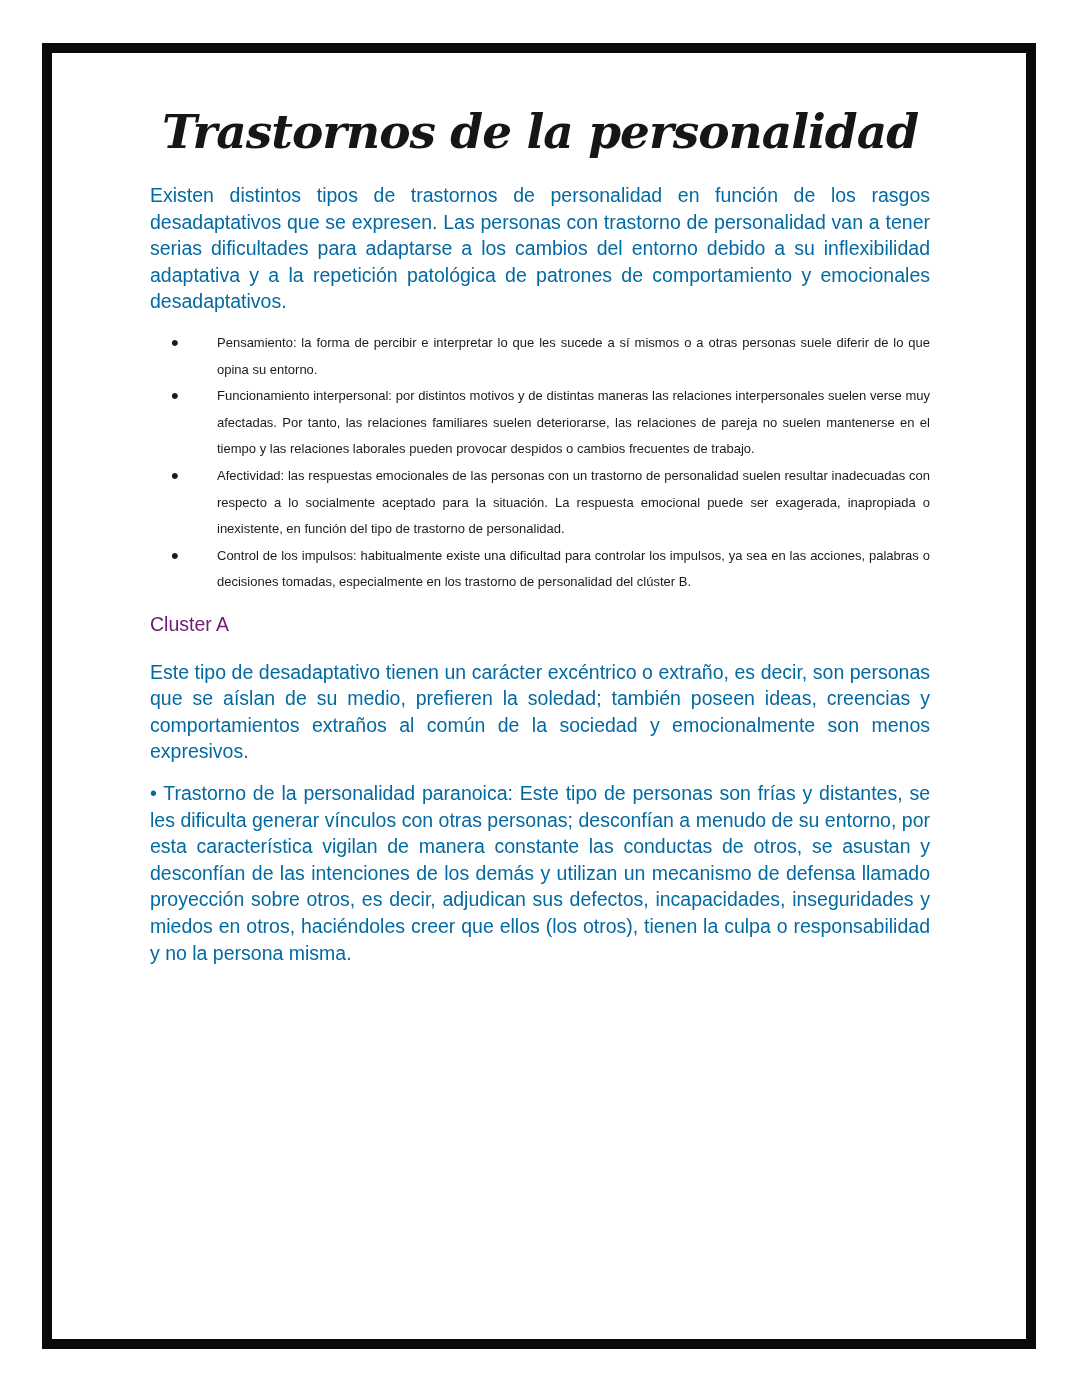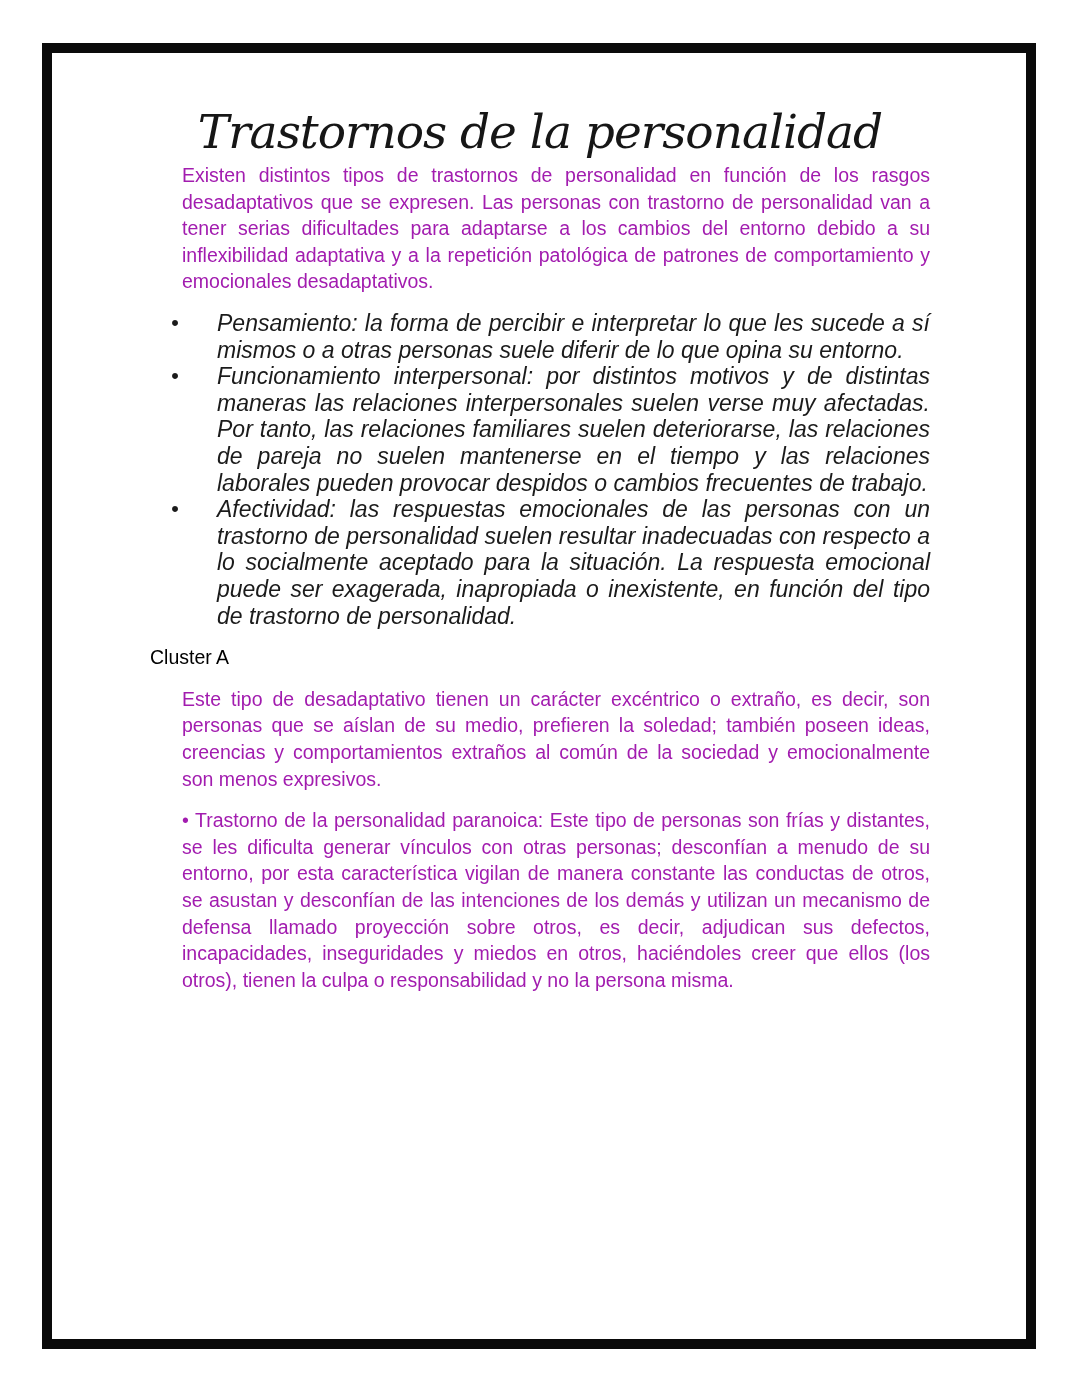--- a/index.html
+++ b/index.html
@@ -25,81 +25,81 @@
     background: #ffffff;
   }
   .content {
     padding: 48px 96px 0 98px;
     color: #1b1b1b;
   }
   .doc-title {
     text-align: center;
     font-family: "DejaVu Serif", serif;
     font-style: italic;
-    font-weight: 400;
+    font-weight: 700;
     font-size: 47px;
     letter-spacing: -1px;
     color: #161616;
+    margin-bottom: 20px;
     line-height: 1.3;
   }
   .para {
     font-size: 19.5px;
     line-height: 26.6px;
     text-align: justify;
     text-justify: inter-word;
     margin-bottom: 15px;
-    color: #a21caf;
-    margin-left: 32px;
+    color: #0369a1;
   }
   ul.area-list {
     list-style: none;
     margin: 0 0 15px 0;
     padding: 0;
   }
   ul.area-list li {
     position: relative;
     margin-left: 67px;
-    font-size: 23px;
+    font-size: 13px;
     line-height: 26.6px;
     text-align: justify;
     text-justify: inter-word;
     color: #1b1b1b;
-    font-style: italic;
   }
   ul.area-list li::before {
     content: "\2022";
     position: absolute;
     left: -46px;
     top: 0;
     font-size: 22px;
     color: #1b1b1b;
   }
   .subheading {
     font-size: 19.5px;
     line-height: 26.6px;
-    margin-bottom: 15px;
-    color: #000000;
+    margin-bottom: 21px;
+    color: #701a75;
   }
 </style>
 </head>
 <body>
 
 <div class="page">
   <div class="frame">
     <div class="content">
 
       <h1 class="doc-title">Trastornos de la personalidad</h1>
 
       <p class="para">Existen distintos tipos de trastornos de personalidad en función de los rasgos desadaptativos que se expresen. Las personas con trastorno de personalidad van a tener serias dificultades para adaptarse a los cambios del entorno debido a su inflexibilidad adaptativa y a la repetición patológica de patrones de comportamiento y emocionales desadaptativos.</p>
 
 
       <ul class="area-list">
         <li>Pensamiento: la forma de percibir e interpretar lo que les sucede a sí mismos o a otras personas suele diferir de lo que opina su entorno.</li>
         <li>Funcionamiento interpersonal: por distintos motivos y de distintas maneras las relaciones interpersonales suelen verse muy afectadas. Por tanto, las relaciones familiares suelen deteriorarse, las relaciones de pareja no suelen mantenerse en el tiempo y las relaciones laborales pueden provocar despidos o cambios frecuentes de trabajo.</li>
         <li>Afectividad: las respuestas emocionales de las personas con un trastorno de personalidad suelen resultar inadecuadas con respecto a lo socialmente aceptado para la situación. La respuesta emocional puede ser exagerada, inapropiada o inexistente, en función del tipo de trastorno de personalidad.</li>
+        <li>Control de los impulsos: habitualmente existe una dificultad para controlar los impulsos, ya sea en las acciones, palabras o decisiones tomadas, especialmente en los trastorno de personalidad del clúster B.</li>
       </ul>
 
 
       <p class="subheading">Cluster A</p>
 
       <p class="para">Este tipo de desadaptativo tienen un carácter excéntrico o extraño, es decir, son personas que se aíslan de su medio, prefieren la soledad; también poseen ideas, creencias y comportamientos extraños al común de la sociedad y emocionalmente son menos expresivos.</p>
 
       <p class="para">• Trastorno de la personalidad paranoica: Este tipo de personas son frías y distantes, se les dificulta generar vínculos con otras personas; desconfían a menudo de su entorno, por esta característica vigilan de manera constante las conductas de otros, se asustan y desconfían de las intenciones de los demás y utilizan un mecanismo de defensa llamado proyección sobre otros, es decir, adjudican sus defectos, incapacidades, inseguridades y miedos en otros, haciéndoles creer que ellos (los otros), tienen la culpa o responsabilidad y no la persona misma.</p>
 
     </div>

